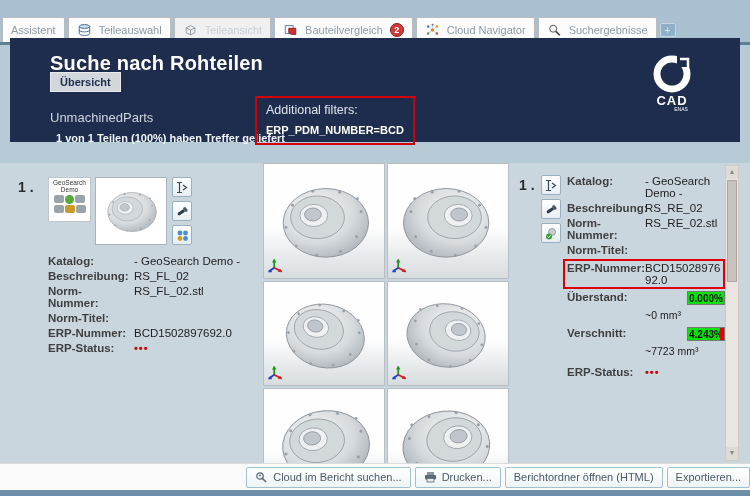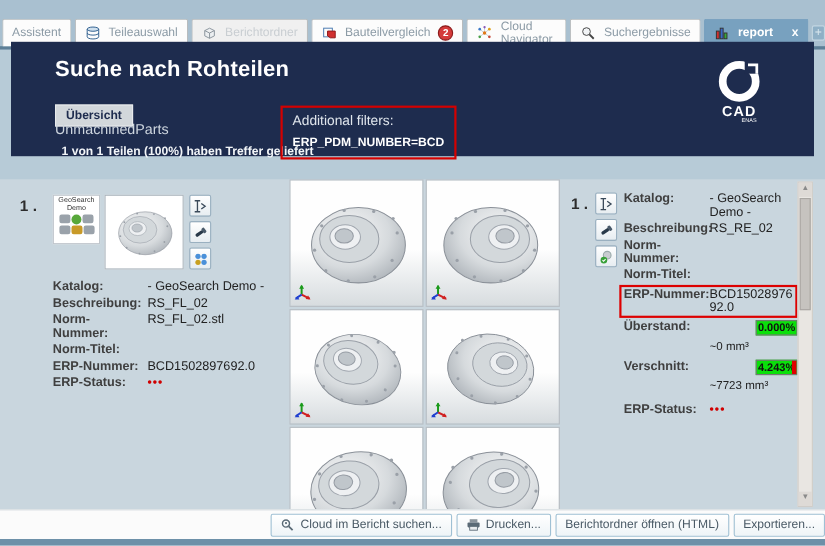--- a/index.html
+++ b/index.html
@@ -12,21 +12,21 @@
   .tab.disabled { background:#f0f0f0; color:#c9ced2; }
   .tab.active { background:#78a1bf; border-color:#78a1bf; color:#ffffff; font-weight:bold; }
   .tab .close { margin-left:10px; font-weight:bold; font-size:11px; color:#fff; }
   .tab-plus { width:16px; height:14px; background:#8fb0c6; border:1px solid #c4d6e2; border-radius:2px; color:#d8e6ee; font-size:11px; line-height:12px; text-align:center; margin-bottom:5px; }
   .badge { min-width:14px; height:14px; border-radius:50%; background:#d43a3a; border:1px solid #8a1a1a; color:#fff; font-size:9px; font-weight:bold; line-height:13px; text-align:center; }
   .ticon { width:15px; height:14px; flex:0 0 auto; }
 
   
   .header { position:absolute; left:10px; top:38px; width:730px; height:104px; background:#1e2c4e; color:#fff; }
   .h-title { position:absolute; left:40px; top:14px; font-size:20px; font-weight:bold; letter-spacing:0.2px; }
-  .h-btns { position:absolute; left:40px; top:57px; display:flex; gap:8px; }
+  .h-btns { position:absolute; left:40px; top:34px; display:flex; gap:8px; }
   .h-btn { background:#d2d7db; color:#1e2c4e; font-size:11px; font-weight:bold; padding:3px 9px; border:1px solid #e8eaec; }
   .h-sub { position:absolute; left:40px; top:72px; font-size:13px; color:#cdd5de; }
   .h-result { position:absolute; left:46px; top:94px; font-size:11px; font-weight:bold; color:#f2f5f8; }
   .h-filters { position:absolute; left:245px; top:58px; border:2px solid #d40000; padding:5px 9px 7px 9px; }
   .h-filters .l1 { font-size:12.5px; color:#dfe5ec; margin-bottom:7px; }
   .h-filters .l2 { font-size:11px; font-weight:bold; color:#fff; }
   .logo { position:absolute; right:40px; top:14px; width:56px; text-align:center; }
 
   
   .content { position:absolute; left:0; top:163px; width:750px; height:300px; background:#c9d6de; }
@@ -128,21 +128,21 @@
         <ellipse cx="8" cy="4" rx="6" ry="2.2" fill="#cfe0ee" stroke="#2f5f8f"></ellipse>
         <path d="M2 4v4c0 1.2 2.7 2.2 6 2.2s6-1 6-2.2V4" fill="none" stroke="#2f5f8f"></path>
         <path d="M2 8v4c0 1.2 2.7 2.2 6 2.2s6-1 6-2.2V8" fill="none" stroke="#2f5f8f"></path>
       </svg>
     <span>Teileauswahl</span>
   </div>
   <div class="tab disabled">
     <svg class="ticon" viewBox="0 0 16 16">
         <path d="M3 5.5 L8 3 L13 5.5 L13 11 L8 13.5 L3 11 Z M3 5.5 L8 8 L13 5.5 M8 8 V13.5" fill="#eceff1" stroke="#8a949c" stroke-width="1"></path>
       </svg>
-    <span>Berichtordner</span>
+    <span>Teileansicht</span>
   </div>
   <div class="tab">
     <svg class="ticon" viewBox="0 0 16 16">
         <rect x="2" y="3" width="9" height="9" fill="none" stroke="#4a7ab0"></rect>
         <path d="M6 6 h8 v7 h-5 l-3 -2 z" fill="#d03030" stroke="#901818"></path>
       </svg>
     <span>Bauteilvergleich</span>
     <span class="badge">2</span>
   </div>
   <div class="tab">
@@ -156,29 +156,20 @@
         <circle cx="8" cy="2" r="1.2" fill="#8858b8"></circle>
       </svg>
     <span>Cloud Navigator</span>
   </div>
   <div class="tab">
     <svg class="ticon" viewBox="0 0 16 16">
         <circle cx="6.5" cy="6.5" r="4" fill="#f2f4f6" stroke="#444"></circle>
         <path d="M9.5 9.5 L14 14" stroke="#444" stroke-width="2"></path>
       </svg>
     <span>Suchergebnisse</span>
-  </div>
-  <div class="tab active">
-    <svg class="ticon" viewBox="0 0 16 16">
-        <rect x="2" y="6" width="3" height="8" fill="#d03030" stroke="#333"></rect>
-        <rect x="6" y="3" width="3" height="11" fill="#3a68c8" stroke="#333"></rect>
-        <rect x="10" y="8" width="3" height="6" fill="#38a838" stroke="#333"></rect>
-      </svg>
-    <span>report</span>
-    <span class="close">x</span>
   </div>
   <div class="tab-plus">+</div>
 </div>
 
 <div class="header">
   <div class="h-title">Suche nach Rohteilen</div>
   <div class="h-btns">
     <div class="h-btn">Übersicht</div>
   </div>
   <div class="h-sub">UnmachinedParts</div>
@@ -349,20 +340,21 @@
       <div class="fieldrow">
           <span class="flabel">Katalog:</span>
           <span class="fvalue">- GeoSearch Demo -</span>
         </div>
       <div class="fieldrow">
           <span class="flabel">Beschreibung:</span>
           <span class="fvalue">RS_RE_02</span>
         </div>
       <div class="fieldrow">
           <span class="flabel" style="width:60px">Norm-Nummer:</span>
+          <span class="fvalue" style="margin-left:18px">RS_RE_02.stl</span>
         </div>
       <div class="fieldrow">
           <span class="flabel">Norm-Titel:</span>
           <span class="fvalue"></span>
         </div>
       <div class="fieldrow redbox">
           <span class="flabel">ERP-Nummer:</span>
           <span class="fvalue">BCD1502897692.0</span>
         </div>
       <div class="fieldrow">

